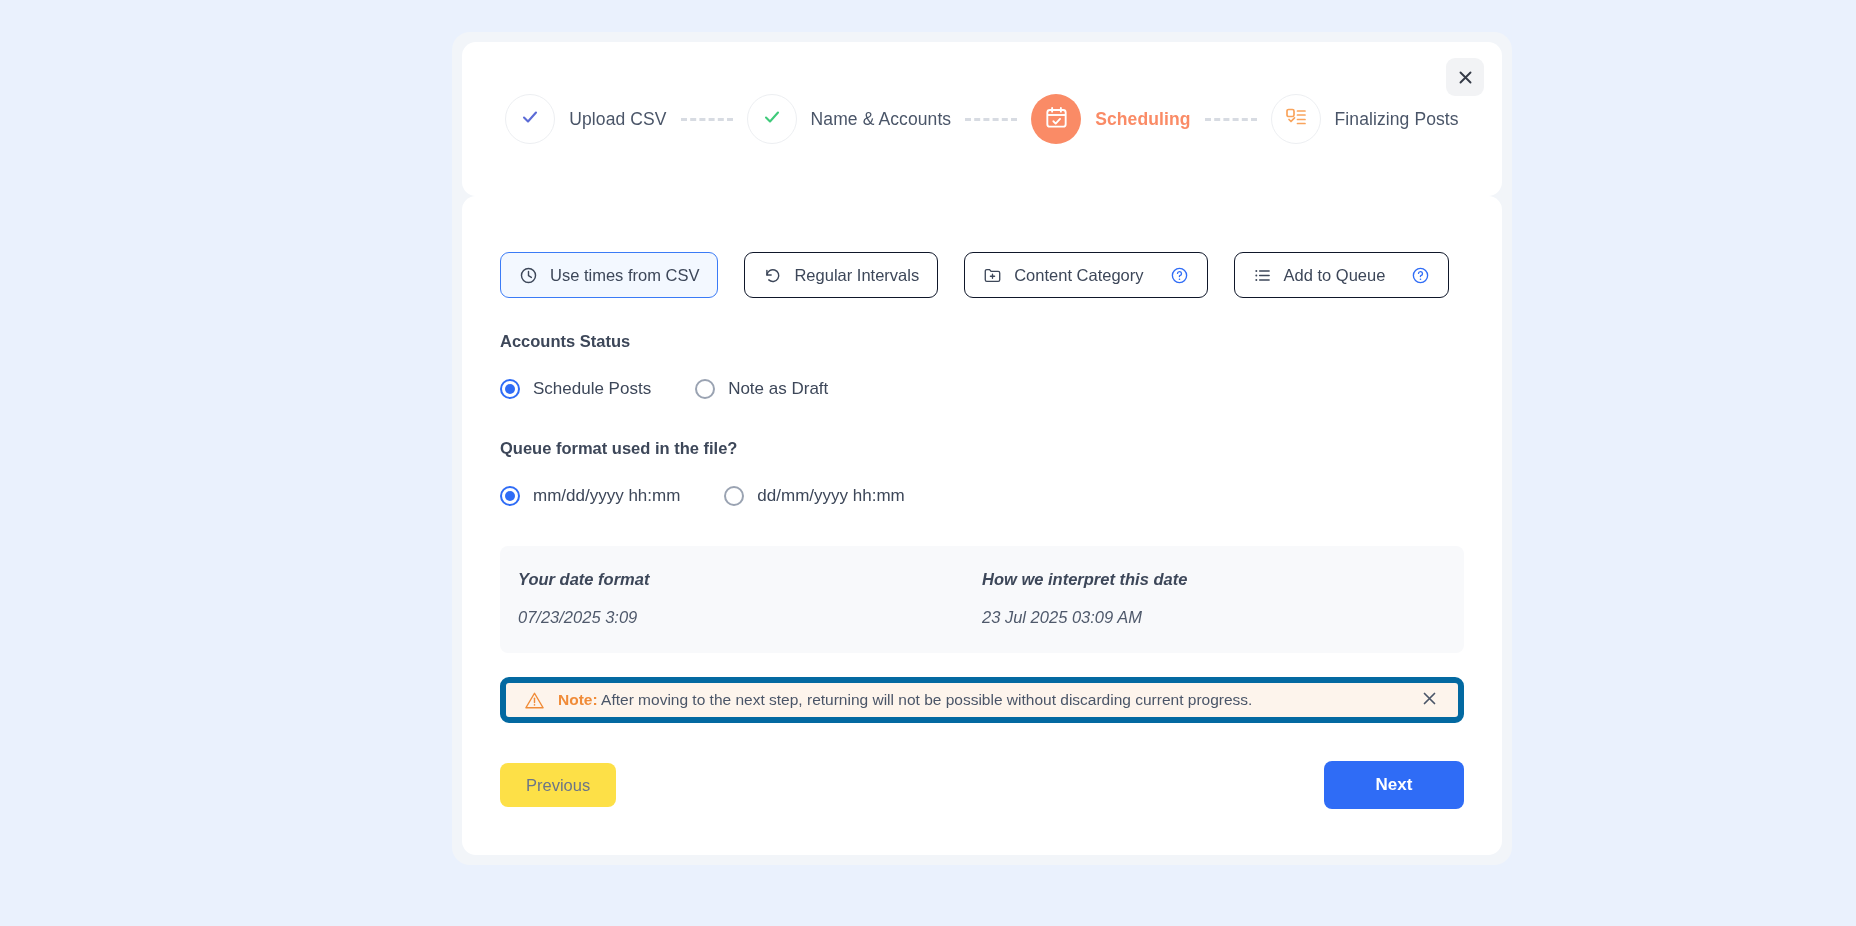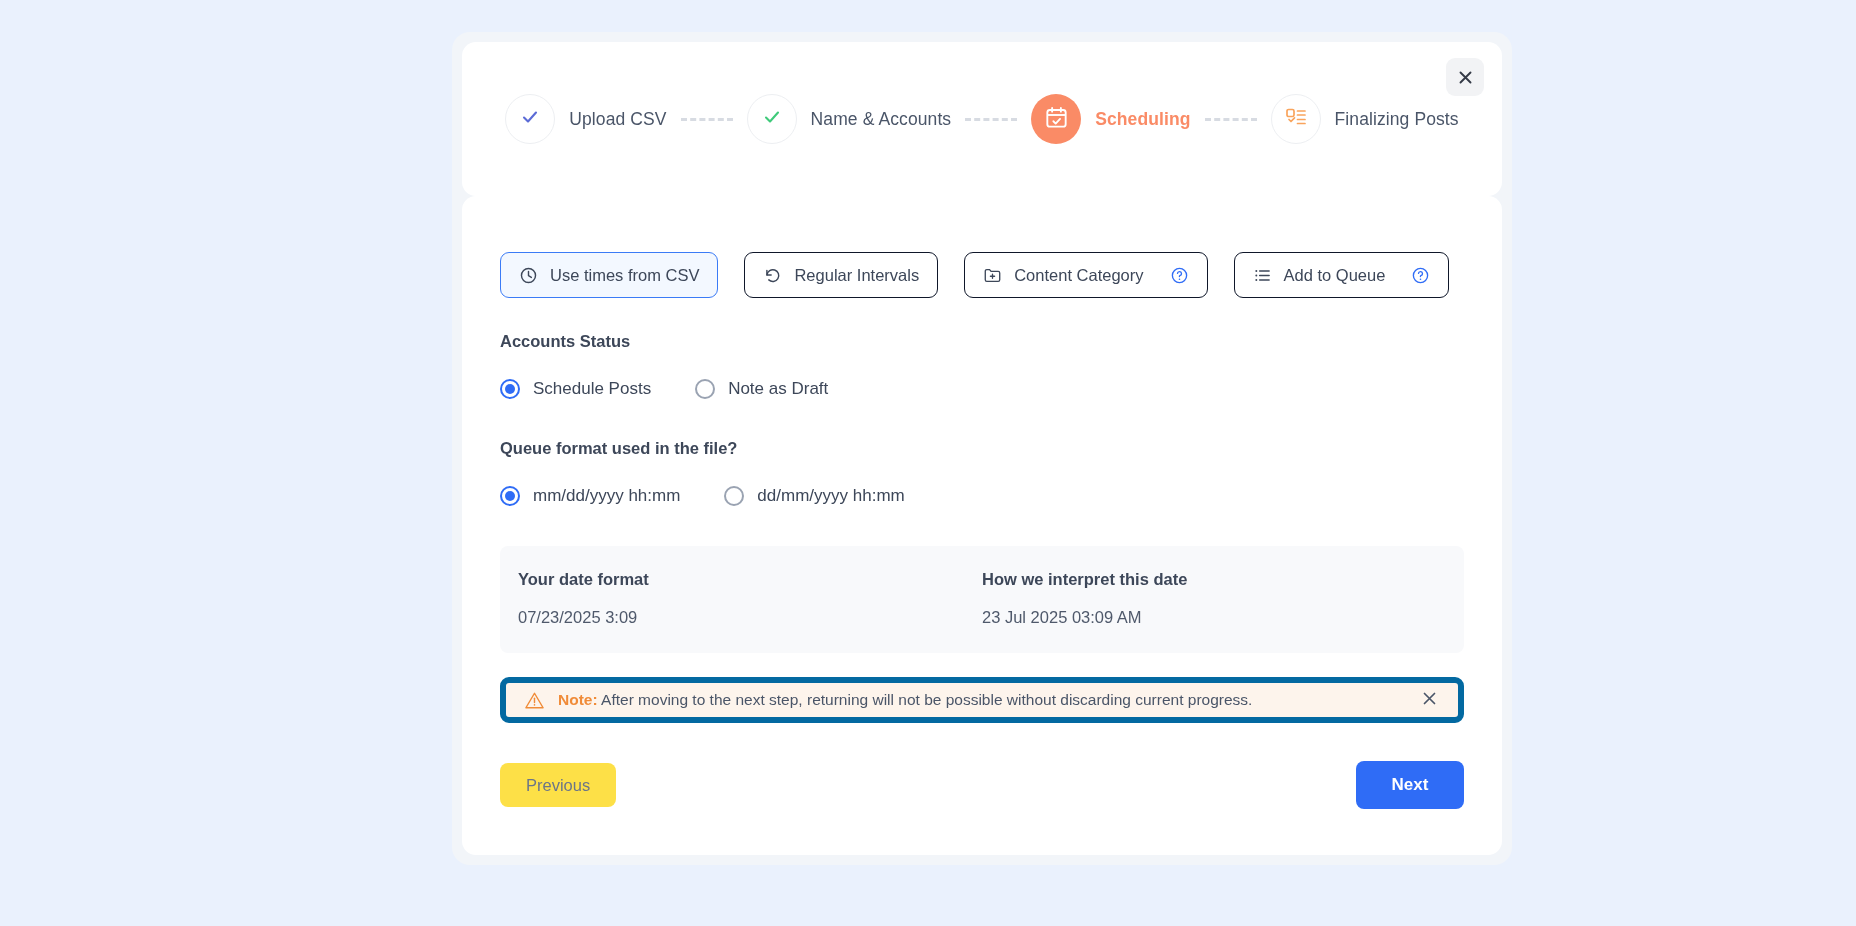--- a/index.html
+++ b/index.html
@@ -177,20 +177,21 @@
     font-size: 17px;
     color: #3d4759;
   }
 
   .preview {
     background: #f8f9fb;
     border-radius: 8px;
     padding: 24px 18px 26px 18px;
     display: flex;
     margin-bottom: 24px;
+    font-style: italic;
   }
   .preview-col { width: 50%; }
   .preview-h {
     font-size: 16.5px;
     font-weight: bold;
     color: #3d4759;
     margin-bottom: 19px;
   }
   .preview-v {
     font-size: 16.5px;
@@ -237,21 +238,21 @@
     font-size: 16.5px;
     color: #6b7588;
     cursor: pointer;
     font-family: inherit;
   }
   .btn-next {
     background: #2f6cf6;
     border: none;
     border-radius: 8px;
     height: 48px;
-    width: 108px;
+    width: 140px;
     font-size: 17px;
     font-weight: bold;
     color: #ffffff;
     cursor: pointer;
     font-family: inherit;
   }
 </style>
 </head>
 <body>
 

